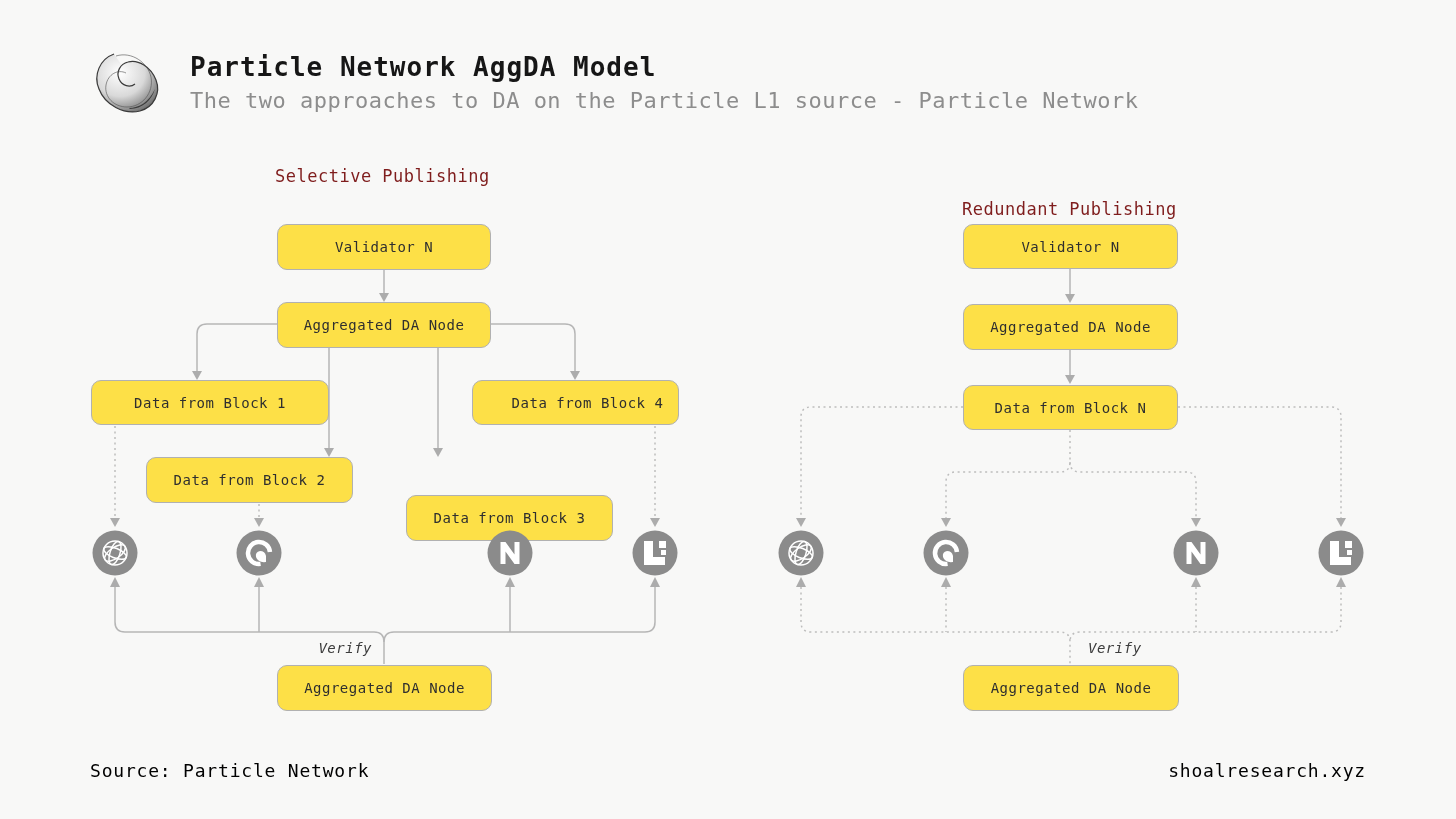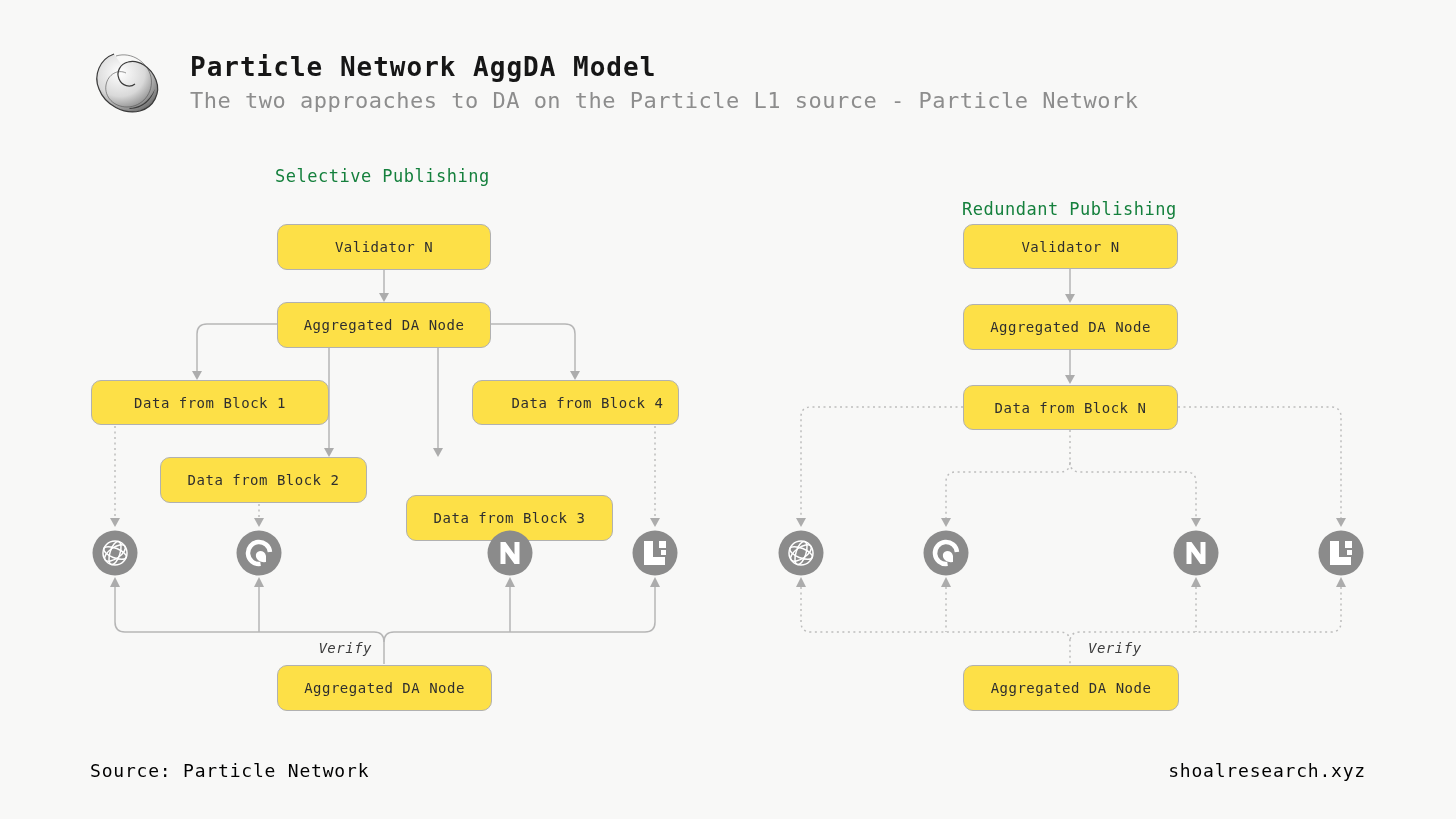--- a/index.html
+++ b/index.html
@@ -13,21 +13,21 @@
   
   .title{
     left:190px;top:52px;font-size:26px;font-weight:700;color:#161616;
     letter-spacing:1px;white-space:nowrap;
   }
   .subtitle{
     left:190px;top:88px;font-size:22px;color:#8d8d8d;
     letter-spacing:0.5px;white-space:nowrap;
   }
   .col-heading{
-    font-size:17px;color:#15803d;letter-spacing:0.5px;white-space:nowrap;
+    font-size:17px;color:#7f1d1d;letter-spacing:0.5px;white-space:nowrap;
   }
   
   .node{
     position:absolute;
     background:#fde047;
     border:1px solid #b1b1b1;
     border-radius:10px;
     display:flex;align-items:center;justify-content:center;
     font-size:14px;color:#2f2f2f;letter-spacing:0.5px;
     box-sizing:border-box;white-space:nowrap;
@@ -120,21 +120,21 @@
 </div>
 <div class="abs title">Particle Network AggDA Model</div>
 <div class="abs subtitle">The two approaches to DA on the Particle L1 source - Particle Network</div>
 
 <div class="abs col-heading" style="left:275px;top:166px;">Selective Publishing</div>
 
 <div class="node" style="left:277px;top:224px;width:214px;height:46px;">Validator N</div>
 <div class="node" style="left:277px;top:302px;width:214px;height:46px;">Aggregated DA Node</div>
 <div class="node" style="left:91px;top:380px;width:238px;height:45px;">Data from Block 1</div>
 <div class="node" style="left:472px;top:380px;width:207px;height:45px;padding-left:24px;">Data from Block 4</div>
-<div class="node" style="left:160px;top:457px;width:207px;height:46px;">Data from Block 2</div>
+<div class="node" style="left:146px;top:457px;width:207px;height:46px;">Data from Block 2</div>
 <div class="node" style="left:406px;top:457px;width:207px;height:46px;margin-top:38px;">Data from Block 3</div>
 
 <div class="icon" style="left:92px;top:530px;">
   <svg viewBox="-23 -23 46 46" width="46" height="46">
     <circle r="22.5" fill="#8b8b8b"></circle>
     <g stroke="#fff" stroke-width="1.5" fill="none">
       <circle r="12"></circle>
       <ellipse rx="12" ry="4.8" transform="rotate(22)"></ellipse>
       <ellipse rx="12" ry="5.5" transform="rotate(-35)"></ellipse>
       <ellipse rx="5" ry="12" transform="rotate(18)"></ellipse>

